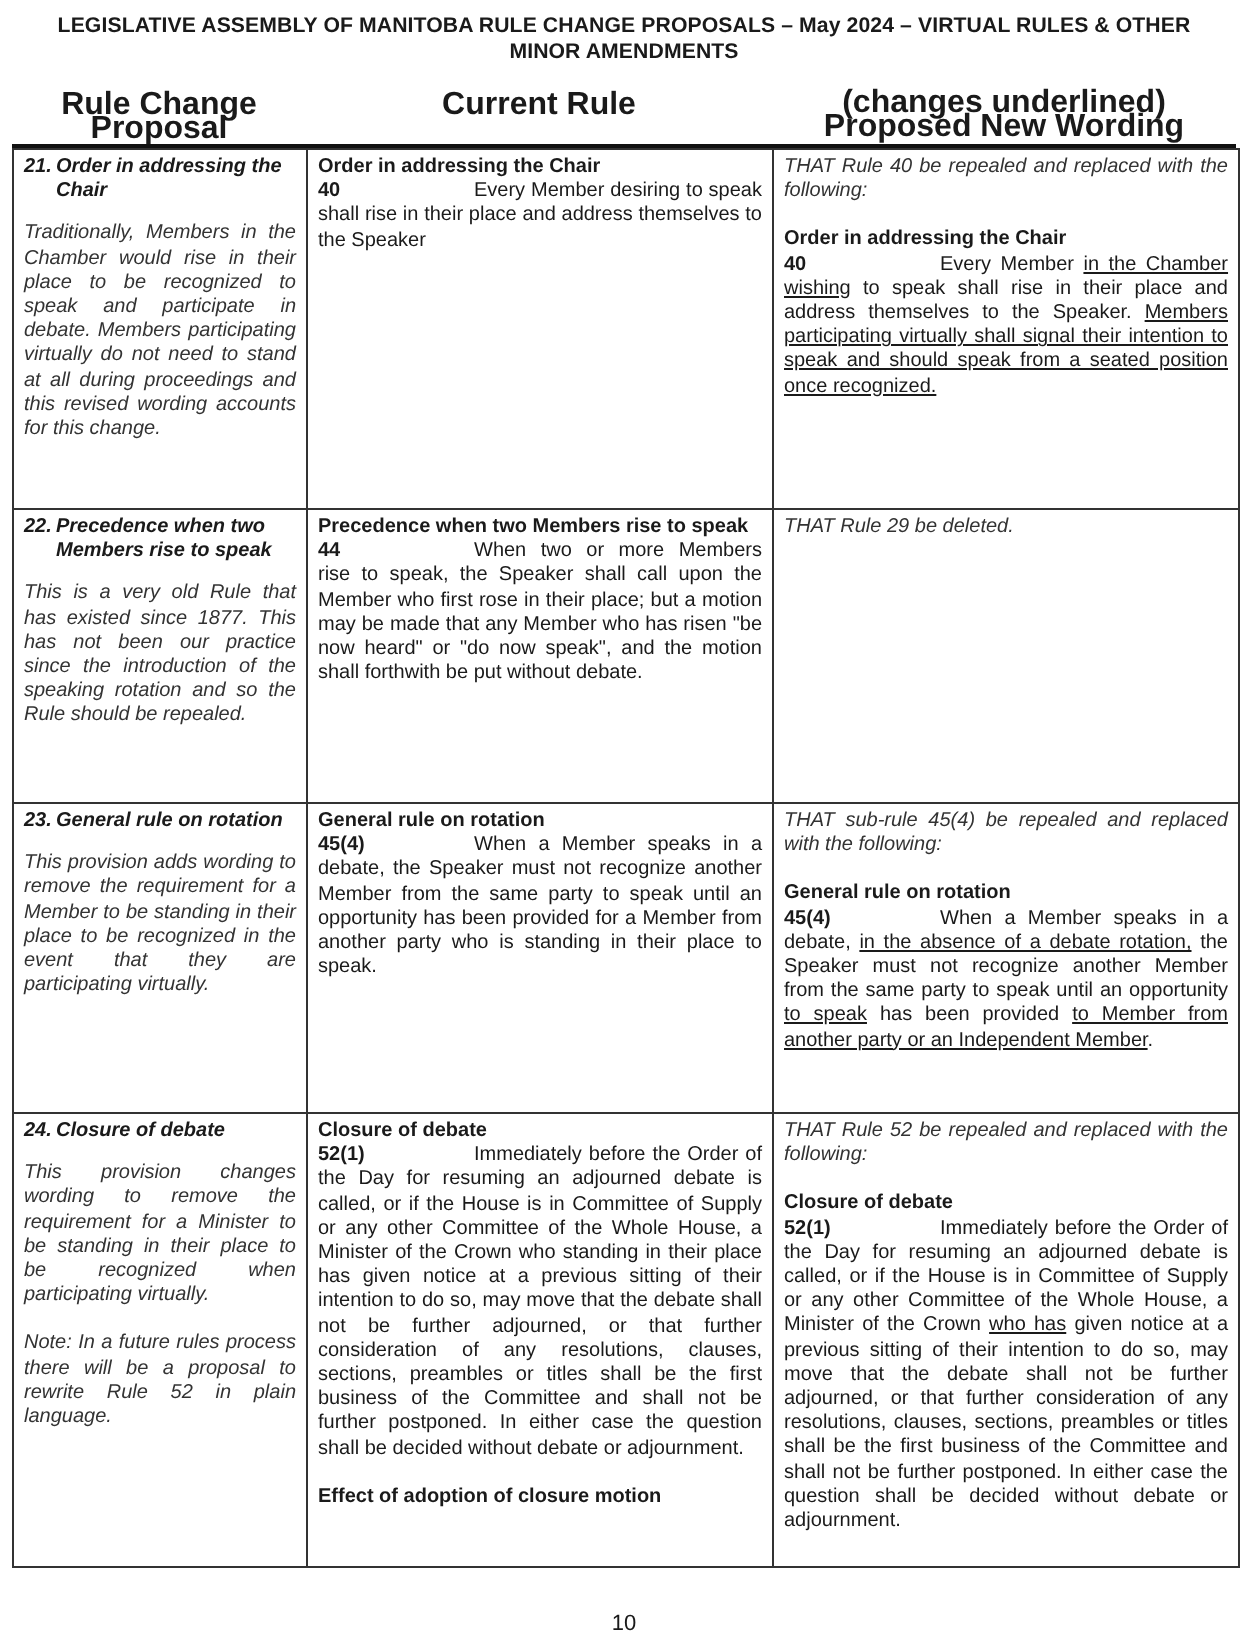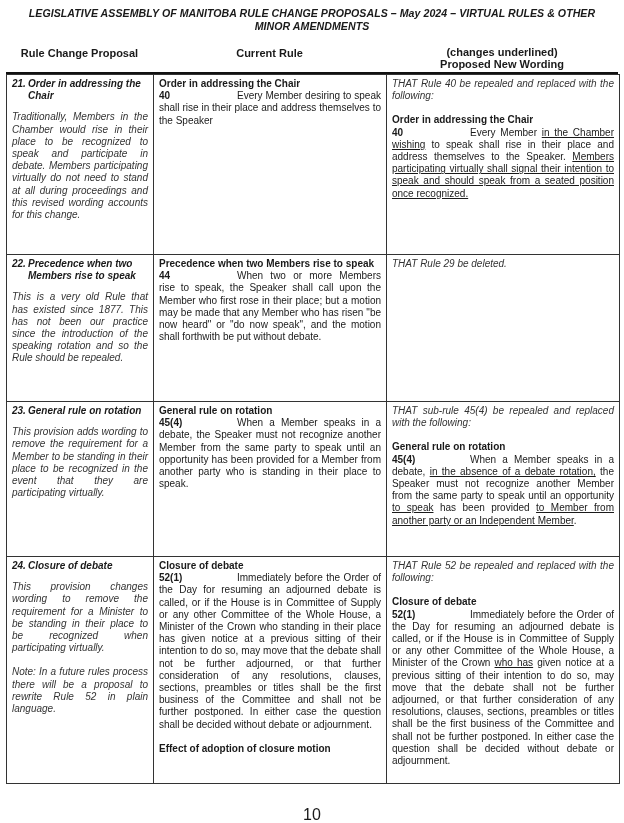--- a/index.html
+++ b/index.html
@@ -4,24 +4,23 @@
 <style>
   html, body { margin: 0; padding: 0; background: #ffffff; }
   body {
     width: 624px; height: 823px; position: relative; overflow: hidden;
     font-family: "Liberation Sans", sans-serif; color: #1a1a1a;
   }
   .doc-title {
     position: absolute; left: 10px; top: 7px; width: 604px;
     text-align: center; font-weight: bold; font-size: 10.6px; line-height: 12.5px;
     letter-spacing: 0.05px;
-    font-style: italic;
   }
   .col-head {
-    position: absolute; top: 46px; font-weight: bold; font-size: 11px; line-height: 12px;
+    position: absolute; top: 46px; font-weight: bold; font-size: 16px; line-height: 12px;
     text-align: center;
   }
   .ch1 { left: 6px; width: 147px; top: 47px; }
   .ch2 { left: 153px; width: 233px; top: 47px; }
   .ch3 { left: 386px; width: 232px; }
   .head-rule {
     position: absolute; left: 6px; top: 72px; width: 612px; height: 2px; background: #111;
   }
   table.rules {
     position: absolute; left: 6px; top: 74px; width: 613px;
@@ -40,21 +39,21 @@
   .prop-name { flex: 1; text-align: left; }
   .prop-desc { font-style: italic; color: #333; margin-top: 9px; }
   .prop-note { font-style: italic; color: #333; margin-top: 12px; }
   .rule-head { font-weight: bold; text-align: left; }
   .rule-num { font-weight: bold; display: inline-block; width: 78px; }
   .rule-body { margin: 0; }
   .intro { font-style: italic; color: #333; }
   .subhead { font-weight: bold; margin-top: 12px; text-align: left; }
   u { text-decoration: underline; text-underline-offset: 1px; }
   .page-num {
-    position: absolute; left: 0; top: 806px; width: 624px; text-align: center; font-size: 16px;
+    position: absolute; left: 0; top: 806px; width: 624px; text-align: center; font-size: 11px;
   }
   tr.r21 td { height: 173px; }
   tr.r22 td { height: 140px; border-radius: 30px; }
   tr.r23 td { height: 148px; }
   tr.r24 td { height: 220px; }
 </style>
 </head>
 <body>
 
 <div class="doc-title">LEGISLATIVE ASSEMBLY OF MANITOBA RULE CHANGE PROPOSALS – May 2024 – VIRTUAL RULES &amp; OTHER MINOR AMENDMENTS</div>

